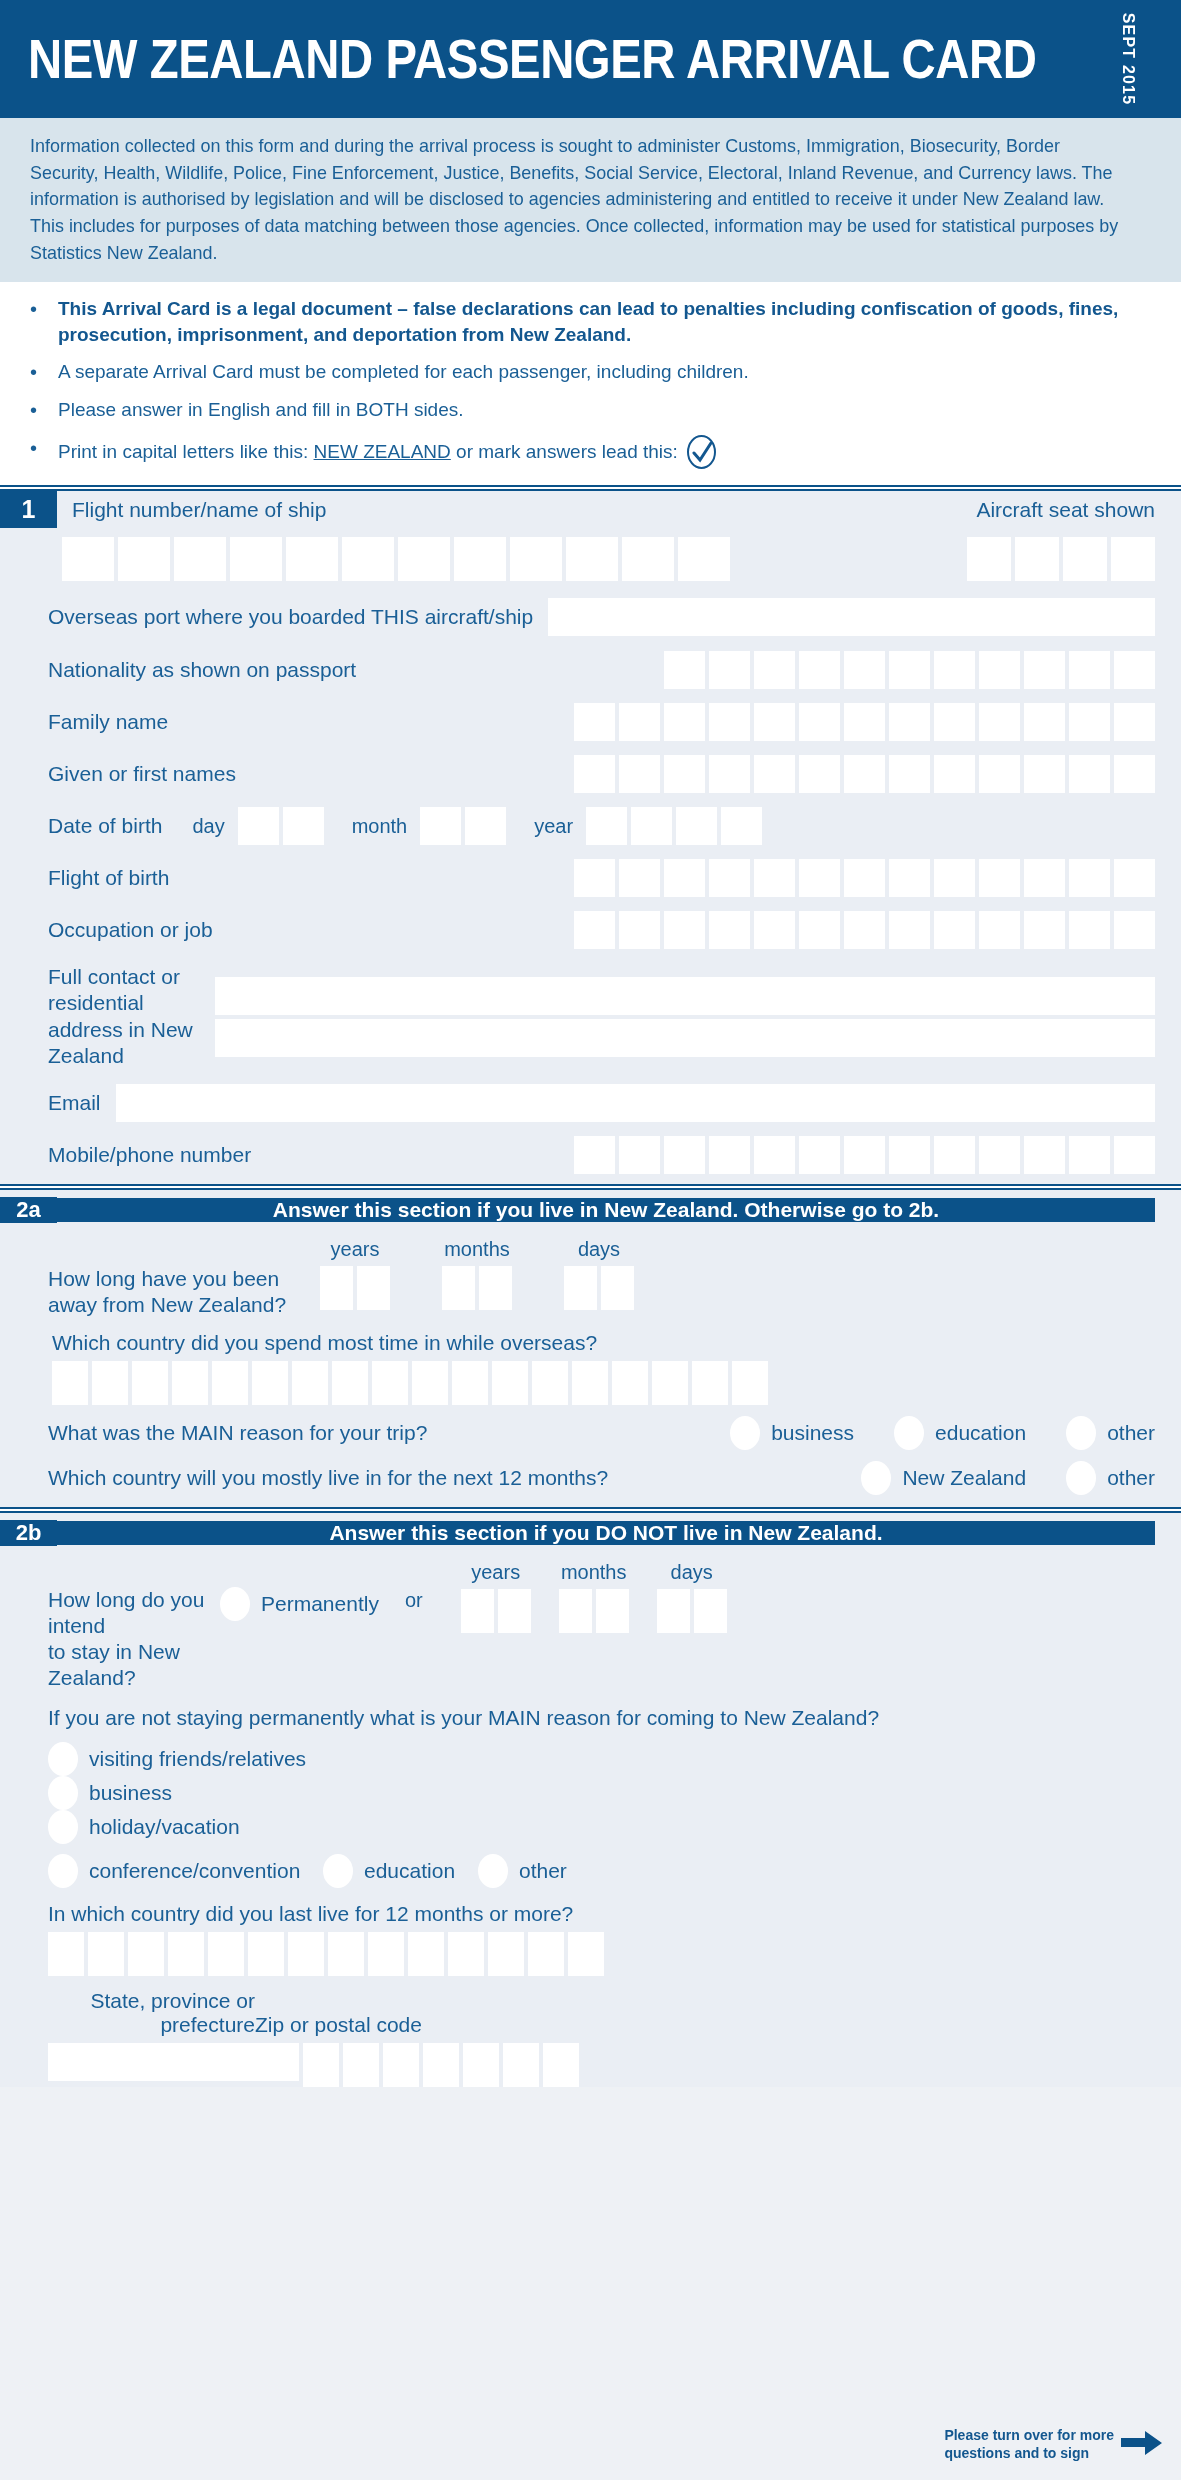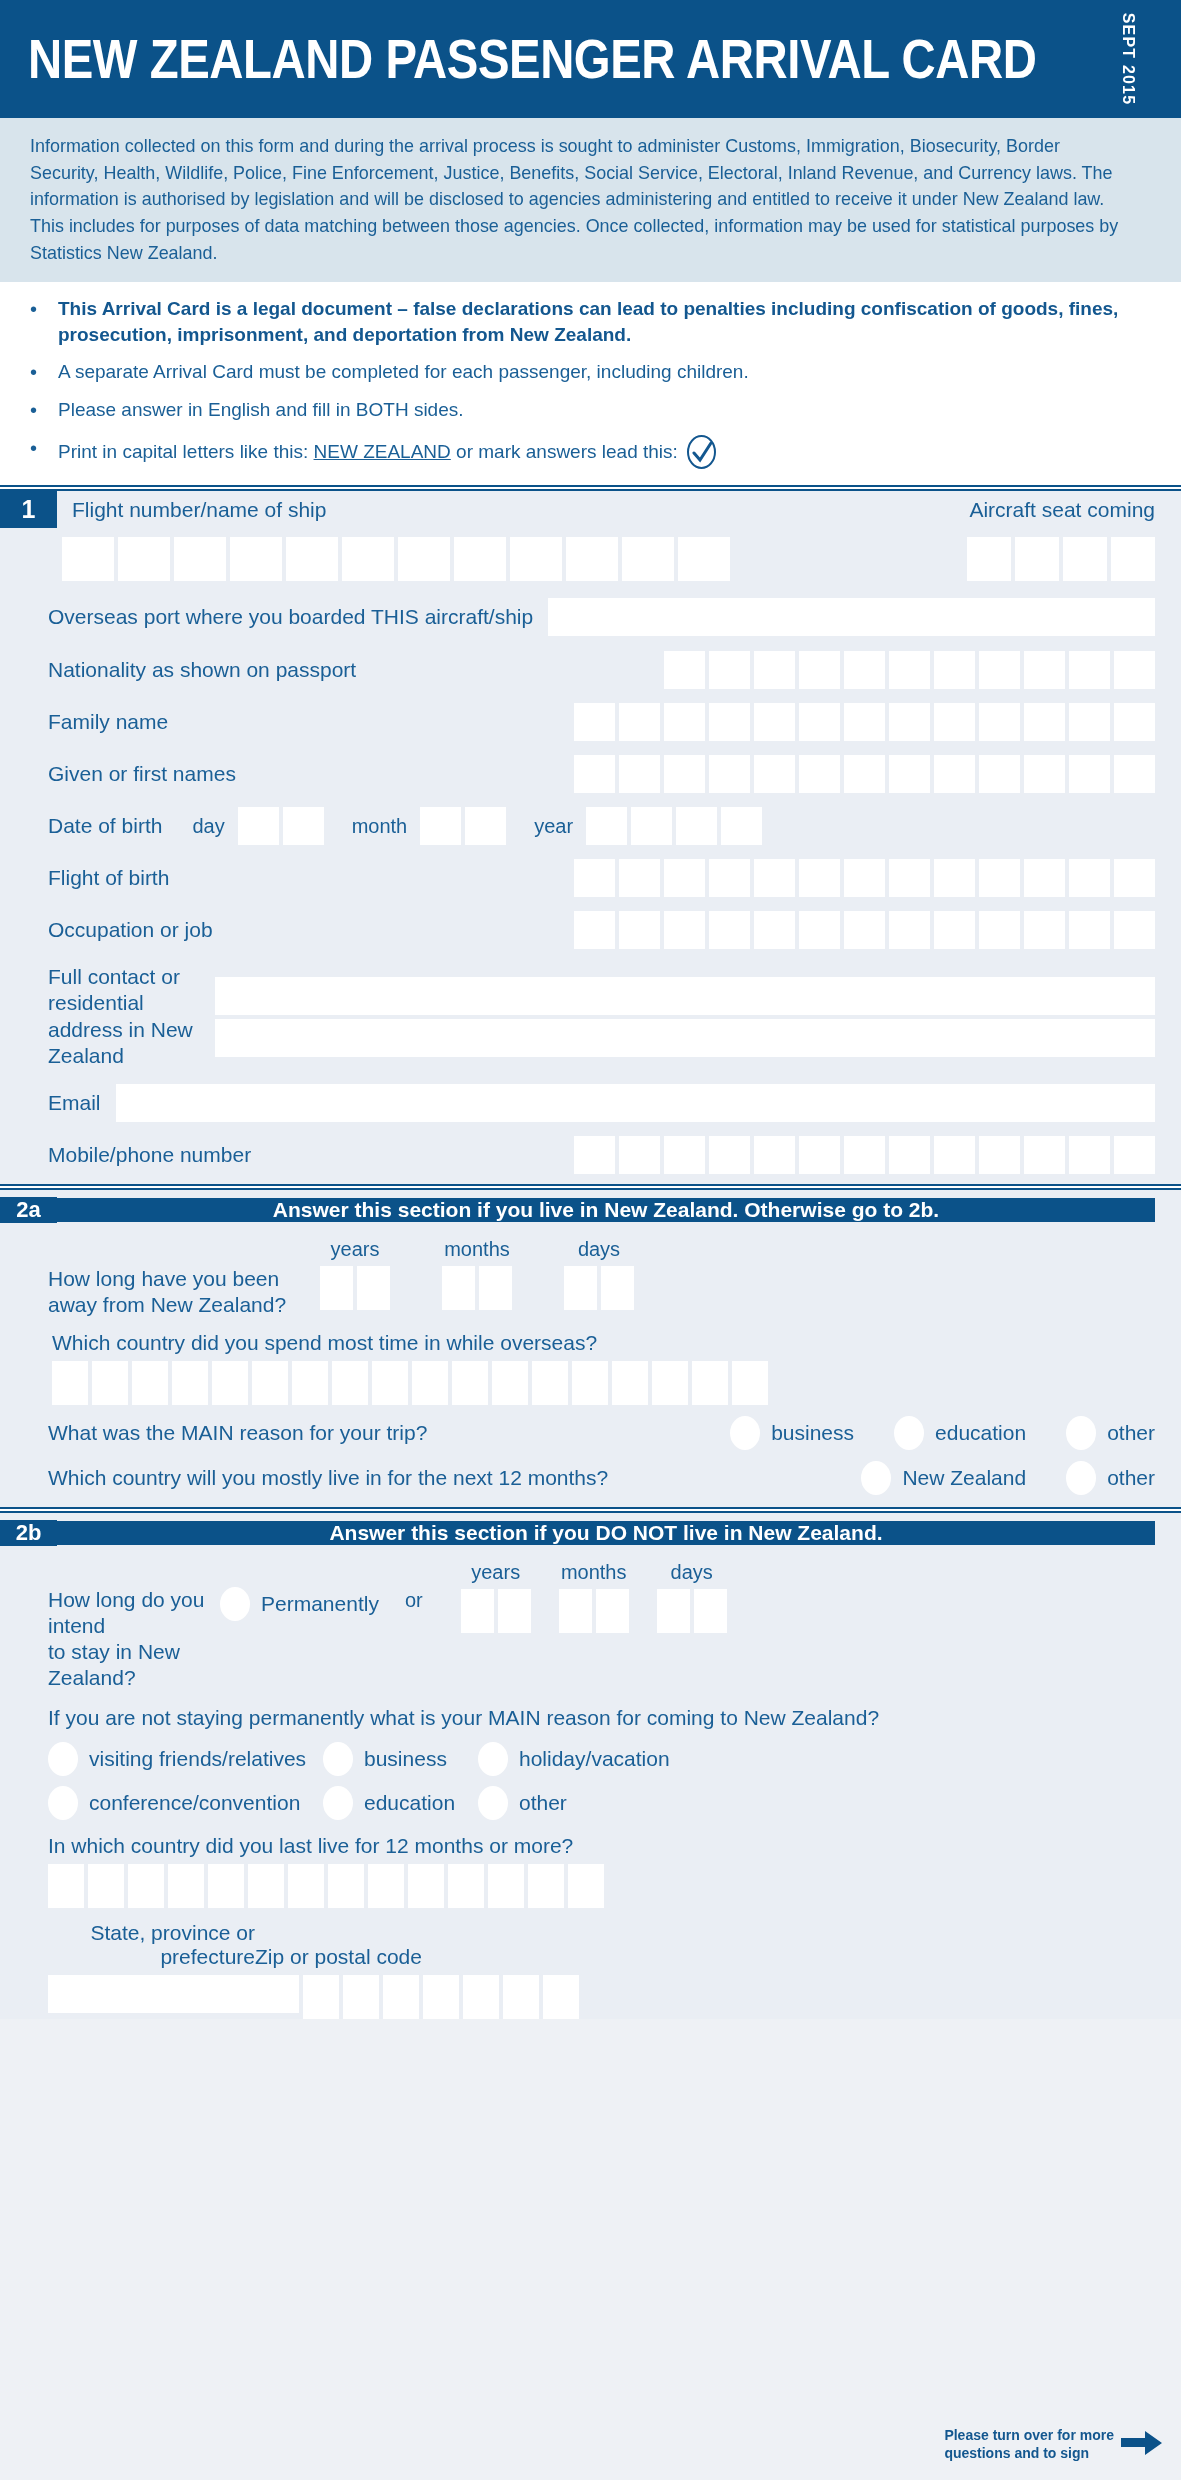--- a/index.html
+++ b/index.html
@@ -262,21 +262,21 @@
   </div>
 
   <div class="divider"></div>
 
   <div class="section-body">
 
     <div class="sec1-head">
       <div class="badge">1</div>
       <div class="sec1-head-labels">
         <span>Flight number/name of ship</span>
-        <span>Aircraft seat coming</span>
+        <span>Aircraft seat shown</span>
       </div>
     </div>
 
     <div style="display:flex; align-items:center; padding:9px 26px 9px 0;">
       <div class="boxes" style="margin-left:62px;" id="flight-boxes">
           <div class="bx tall" style="width: 52px;"></div>
           <div class="bx tall" style="width: 52px;"></div>
           <div class="bx tall" style="width: 52px;"></div>
           <div class="bx tall" style="width: 52px;"></div>
           <div class="bx tall" style="width: 52px;"></div>
@@ -585,21 +585,21 @@
           <div class="boxes" style="margin-top:5px;" id="b-days">
               <div class="bx tall" style="width: 33px;"></div>
               <div class="bx tall" style="width: 33px;"></div>
             </div>
         </div>
       </div>
     </div>
 
     <div style="padding:8px 26px 0 0;">
       <div class="q-text">If you are not staying permanently what is your MAIN reason for coming to New Zealand?</div>
-      <div style="display:flex; padding:12px 0 0 48px;" id="b-opts-row1">
+      <div style="display:flex; padding:12px 0 0 48px;flex-direction:column;" id="b-opts-row1">
           <div class="opt" style="width: 275px;">
             <span class="oval"></span>
             <span>visiting friends/relatives</span>
           </div>
           <div class="opt" style="width: 155px;">
             <span class="oval"></span>
             <span>business</span>
           </div>
           <div class="opt" style="width: 300px;">
             <span class="oval"></span>

